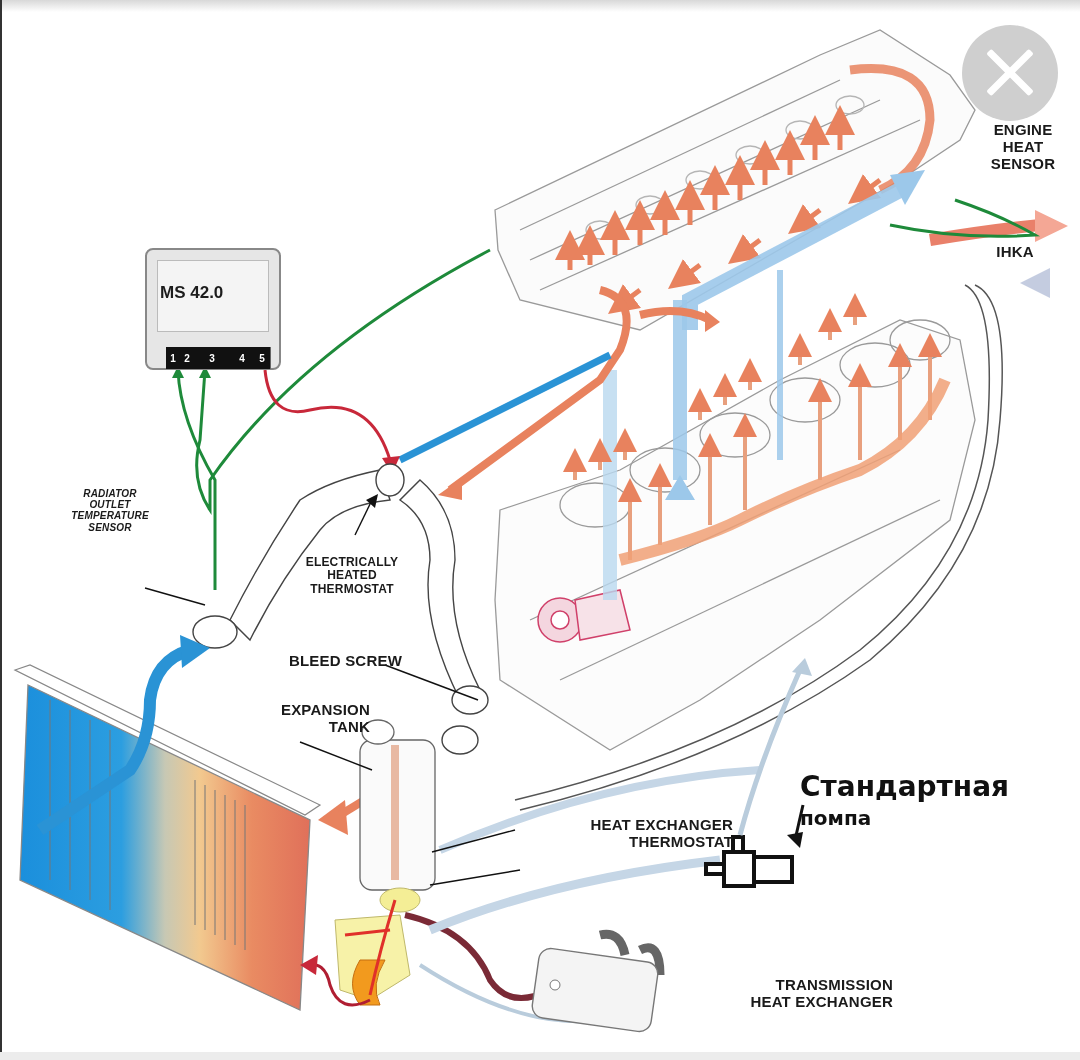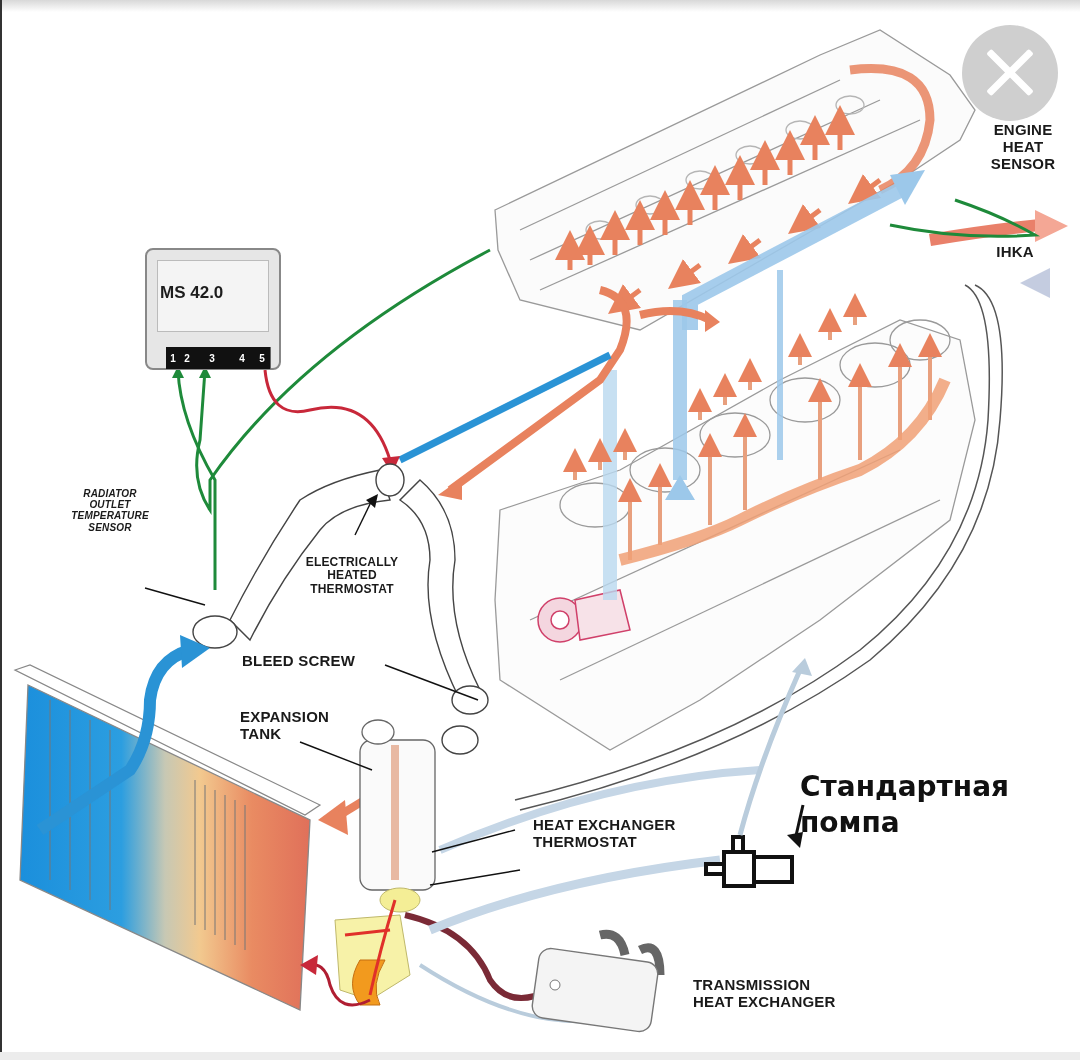--- a/index.html
+++ b/index.html
@@ -8,21 +8,21 @@
     background: #ffffff;
     font-family: "Liberation Sans", sans-serif;
   }
   #stage { position: absolute; left: 0; top: 0; width: 1080px; height: 1060px; }
   .left-edge { position: absolute; left: 0; top: 0; width: 2px; height: 1060px; background: #333; }
   .top-shadow { position: absolute; left: 0; top: 0; width: 1080px; height: 12px;
     background: linear-gradient(#d8d8d8, rgba(255,255,255,0)); }
   .bottom-bar { position: absolute; left: 0; top: 1052px; width: 1080px; height: 8px; background: #ececec; }
   .lbl { position: absolute; font-weight: bold; color: #1a1a1a; text-align: center;
     line-height: 1.12; white-space: pre-line; letter-spacing: 0.2px; }
-  .lbl.left { text-align: left; }
+  .lbl.left { text-align: right; }
   .ecu-text { position: absolute; left: 160px; top: 283px; width: 120px; 
     font-weight: bold; font-size: 17px; color: #1c1c1c; }
   .pin { position: absolute; top: 347px; height: 22px; background: #111; color: #fff;
     font-size: 10px; font-weight: bold; display: flex; align-items: center; justify-content: center;
     border-right: 1px solid #666; }
   .close-btn { position: absolute; left: 962px; top: 25px; width: 96px; height: 96px; border-radius: 50%;
     background: #cfcfcf; cursor: pointer; }
   .close-btn::before, .close-btn::after { content: ""; position: absolute; left: 18px; top: 44px;
     width: 60px; height: 7px; background: #fff; border-radius: 2px; }
   .close-btn::before { transform: rotate(45deg); }
@@ -253,27 +253,27 @@
 SENSOR</div>
   <div class="lbl" style="left:985px;top:244px;width:60px;font-size:15px;">IHKA</div>
   <div class="lbl" style="left:30px;top:488px;width:160px;font-size:10px;font-style:italic;">RADIATOR
 OUTLET
 TEMPERATURE
 SENSOR</div>
   <div class="lbl" style="left:282px;top:556px;width:140px;font-size:12px;">ELECTRICALLY
 HEATED
 THERMOSTAT</div>
   <div class="lbl left" style="left:242px;top:653px;width:160px;font-size:15px;">BLEED SCREW</div>
-  <div class="lbl left" style="left:240px;top:702px;width:130px;font-size:15px;margin-top:7px;">EXPANSION
+  <div class="lbl left" style="left:240px;top:702px;width:130px;font-size:15px;">EXPANSION
 TANK</div>
   <div class="lbl left" style="left:533px;top:817px;width:200px;font-size:15px;">HEAT EXCHANGER
 THERMOSTAT</div>
   <div class="lbl left" style="left:673px;top:977px;width:200px;font-size:15px;margin-left:20px;">TRANSMISSION
 HEAT EXCHANGER</div>
   <div class="ru" style="left:800px;top:772px;width:245px;font-size:28px;">Стандартная</div>
-  <div class="ru" style="left:800px;top:808px;width:245px;font-size:28px;">помпа</div>
+  <div class="ru" style="left:800px;top:808px;width:245px;font-size:20px;">помпа</div>
 
   <div class="close-btn">
     <span></span>
   </div>
 
   <div class="bottom-bar"></div>
 </div>
 
 </body></html>

